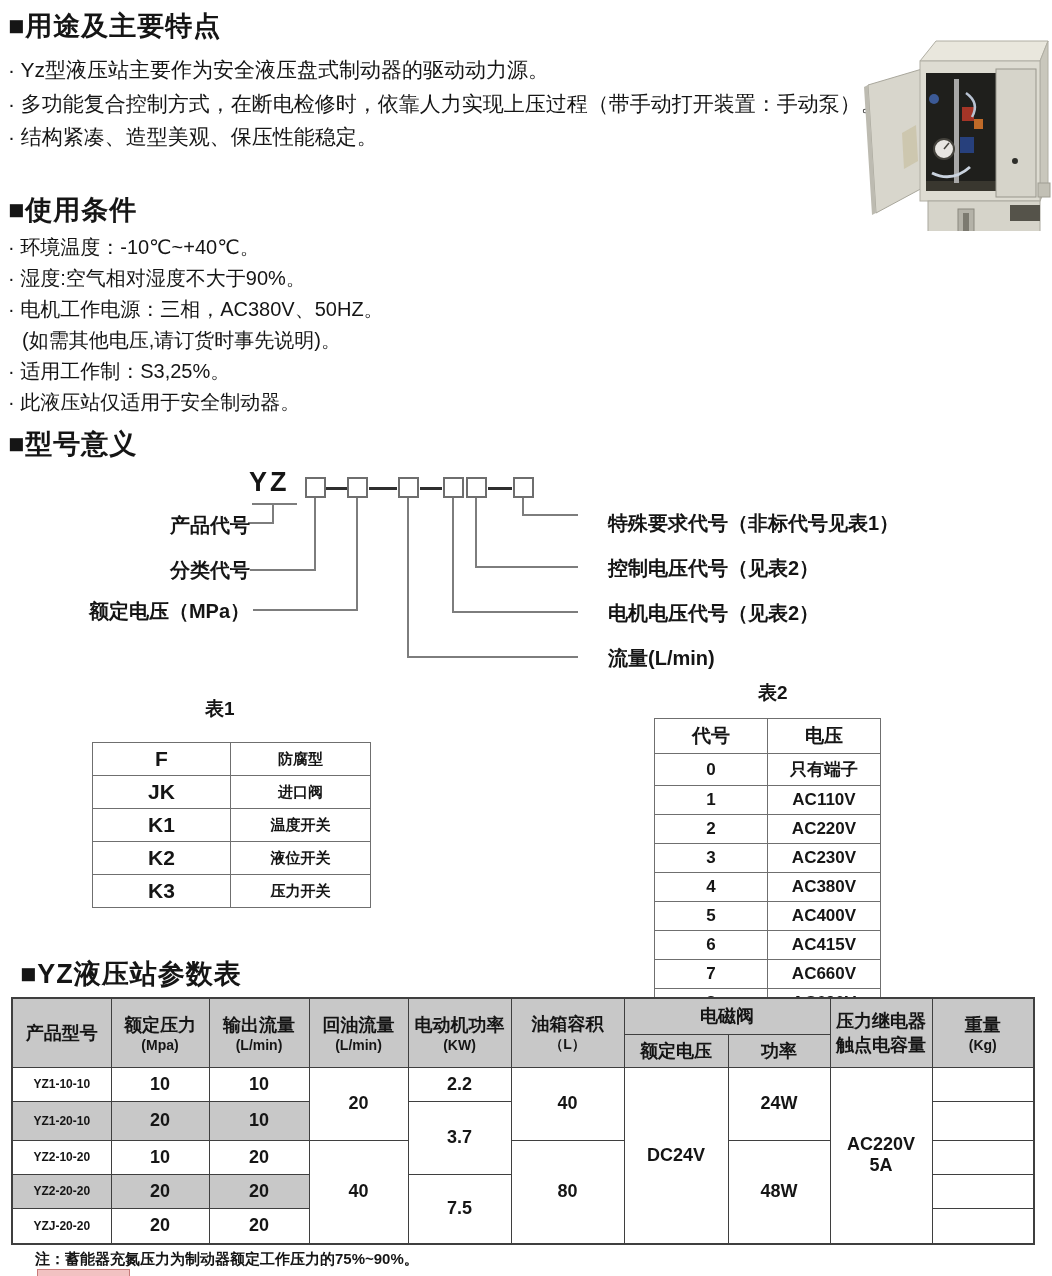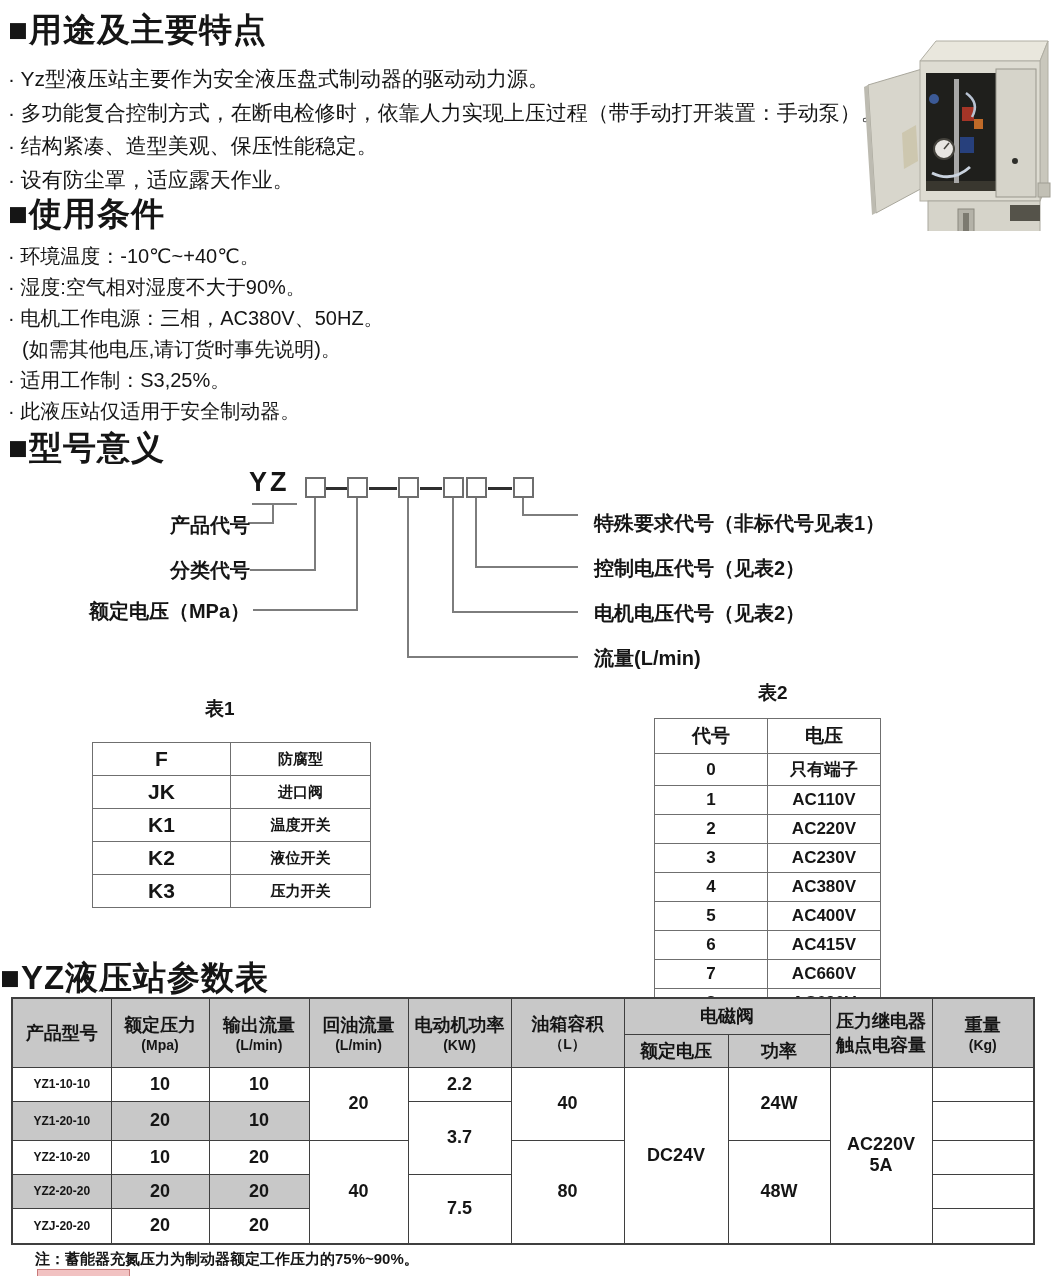--- a/index.html
+++ b/index.html
@@ -1,30 +1,30 @@
 <!DOCTYPE html>
 <html><head>
 <meta charset="utf-8">
 <style>
   html,body{margin:0;padding:0;background:#ffffff;}
   #page{position:relative;width:1052px;height:1276px;background:#fff;overflow:hidden;
         font-family:"Liberation Sans","DejaVu Sans",sans-serif;color:#151515;}
-  .heading{font-size:33px;font-weight:bold;letter-spacing:1px;white-space:nowrap;}
+  .heading{font-size:27px;font-weight:bold;letter-spacing:1px;white-space:nowrap;}
   .bullets{margin-top:9px;}
   .bullets div{font-size:21px;line-height:33.5px;white-space:nowrap;}
   .bullets2 div{font-size:20px;line-height:31px;white-space:nowrap;}
   .cont{padding-left:14px;}
   .abs{position:absolute;}
   
   .dg-line{position:absolute;background:#7d7d7d;}
   .dg-dash{position:absolute;background:#2f2f2f;height:3px;top:487px;}
   .dg-box{position:absolute;width:17px;height:17px;border:2.5px solid #6e6e6e;top:477px;background:#fff;}
   .dg-label{position:absolute;font-size:20px;font-weight:bold;white-space:nowrap;}
   .dg-left{width:190px;text-align:right;left:60px;}
-  .dg-right{left:594px;}
+  .dg-right{left:608px;}
   #yz-prefix{position:absolute;left:249px;top:467px;font-size:27px;font-weight:bold;letter-spacing:3px;}
   
   table{border-collapse:collapse;}
   .smalltable{position:absolute;table-layout:fixed;background:#fff;}
   .smalltable td,.smalltable th{border:1.5px solid #6f6f6f;text-align:center;vertical-align:middle;padding:4px;}
   #table1 td.code{font-size:21px;font-weight:bold;}
   #table1 td.desc{font-size:15px;font-weight:bold;}
   #table2 th{font-size:19px;font-weight:bold;}
   #table2 td{font-size:17px;font-weight:bold;}
   .tbl-title{position:absolute;font-size:19px;font-weight:bold;}
@@ -44,21 +44,20 @@
 <body>
 
 <div id="page">
 
   <div class="abs" style="left:8px;top:8px;">
     <div class="heading">■用途及主要特点</div>
     <div class="bullets">
       <div>· Yz型液压站主要作为安全液压盘式制动器的驱动动力源。</div>
       <div>· 多功能复合控制方式，在断电检修时，依靠人力实现上压过程（带手动打开装置：手动泵）。</div>
       <div>· 结构紧凑、造型美观、保压性能稳定。</div>
-      <div>· 设有防尘罩，适应露天作业。</div>
     </div>
   </div>
 
   <div class="abs" style="left:862px;top:33px;width:190px;height:198px;">
     <svg width="190" height="198" viewBox="0 0 190 198">
 
       <polygon points="6,52 60,36 66,152 14,180" fill="#d8d6cc" stroke="#a9a79c" stroke-width="1"></polygon>
       <polygon points="6,52 14,180 10,182 2,54" fill="#bdbbb1"></polygon>
       <polygon points="40,100 54,92 56,128 42,136" fill="#c9c0a2" opacity="0.7"></polygon>
 
@@ -219,21 +218,21 @@
       <td>7</td>
       <td>AC660V</td>
         </tr>
     <tr style="height:23px">
       <td>8</td>
       <td>AC690V</td>
         </tr>
   </tbody>
     </table>
 
-  <div class="abs heading" style="left:0;top:956px;">■YZ液压站参数表</div>
+  <div class="abs heading" style="left:20px;top:956px;">■YZ液压站参数表</div>
 
   <table id="params-table">
     <colgroup>
       <col style="width:99px">
         <col style="width:98px">
         <col style="width:100px">
         <col style="width:99px">
       <col style="width:103px">
         <col style="width:113px">
         <col style="width:104px">

